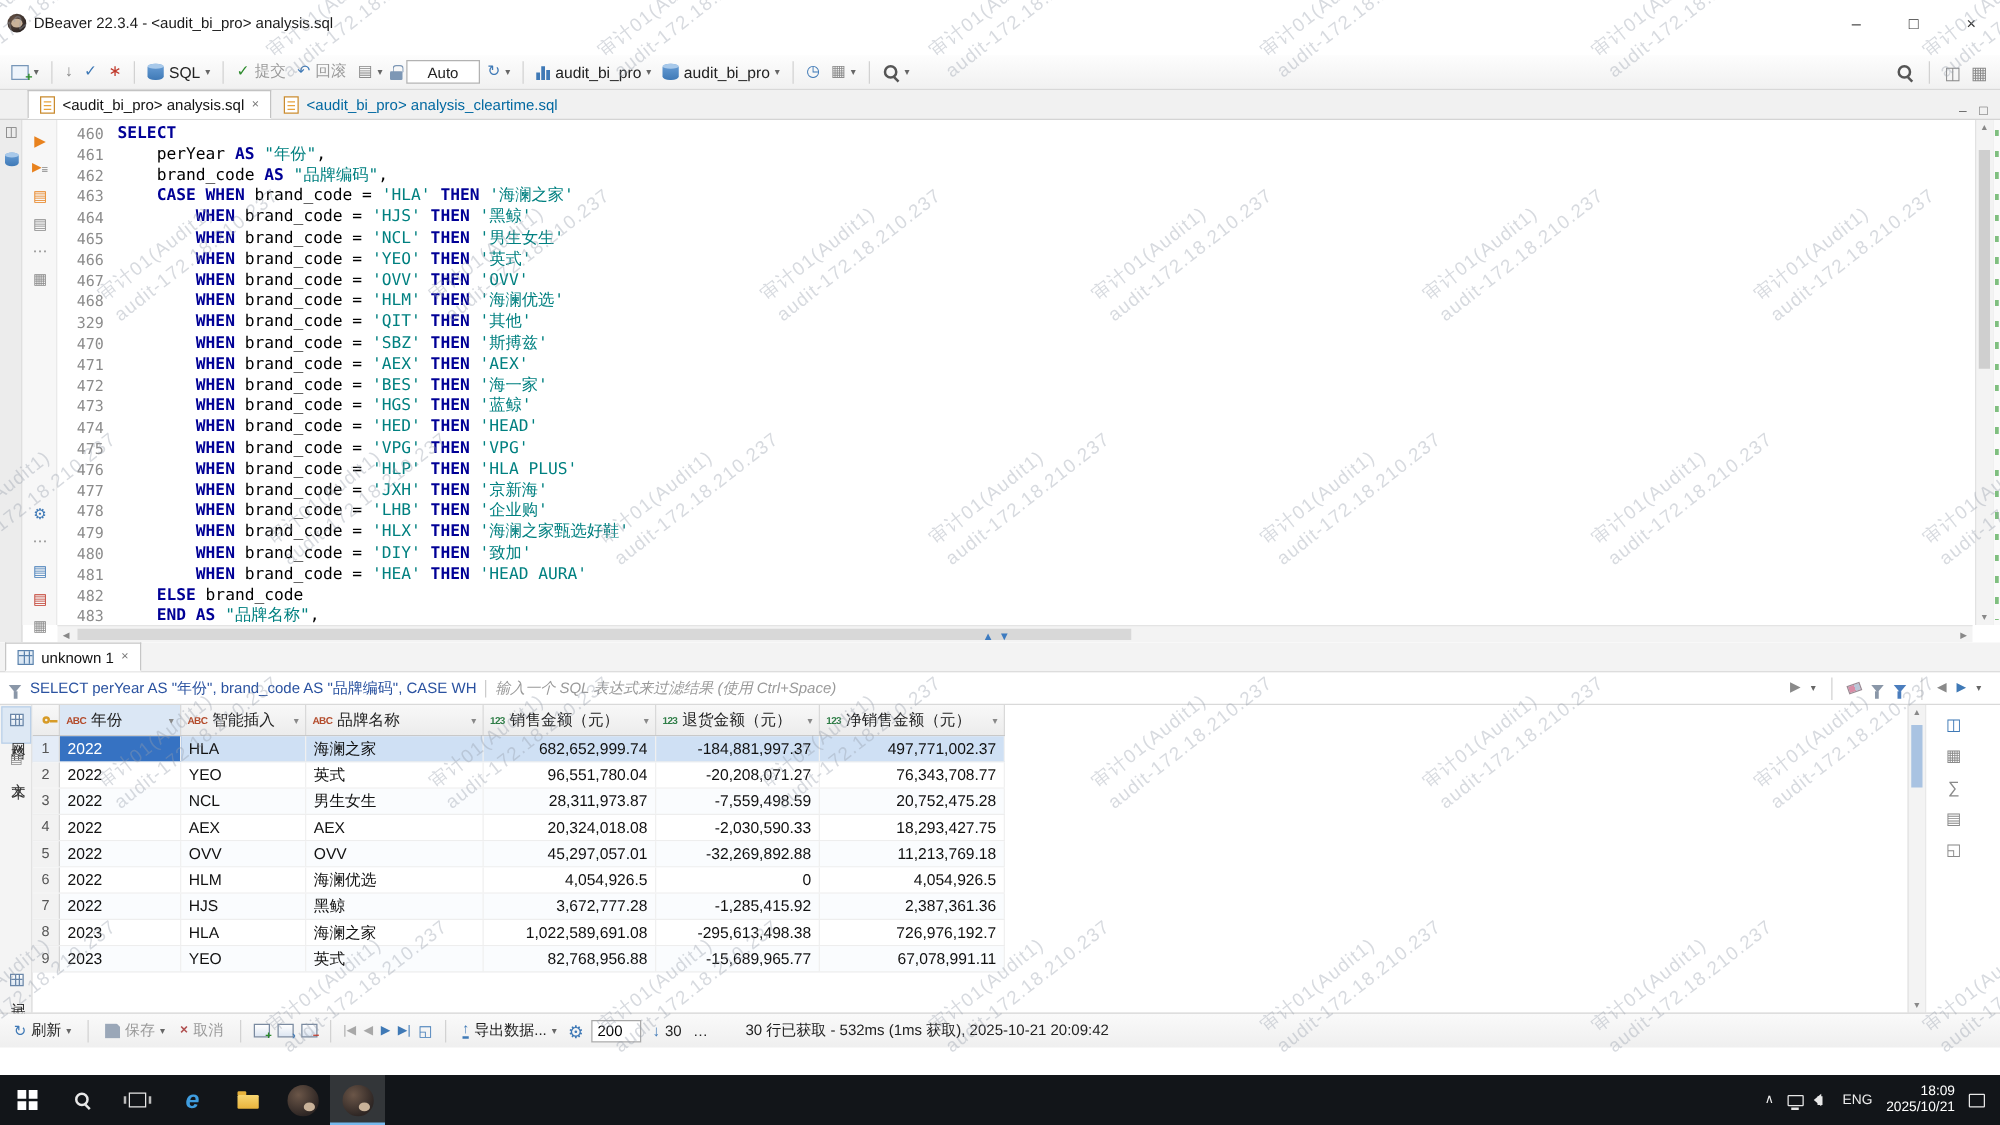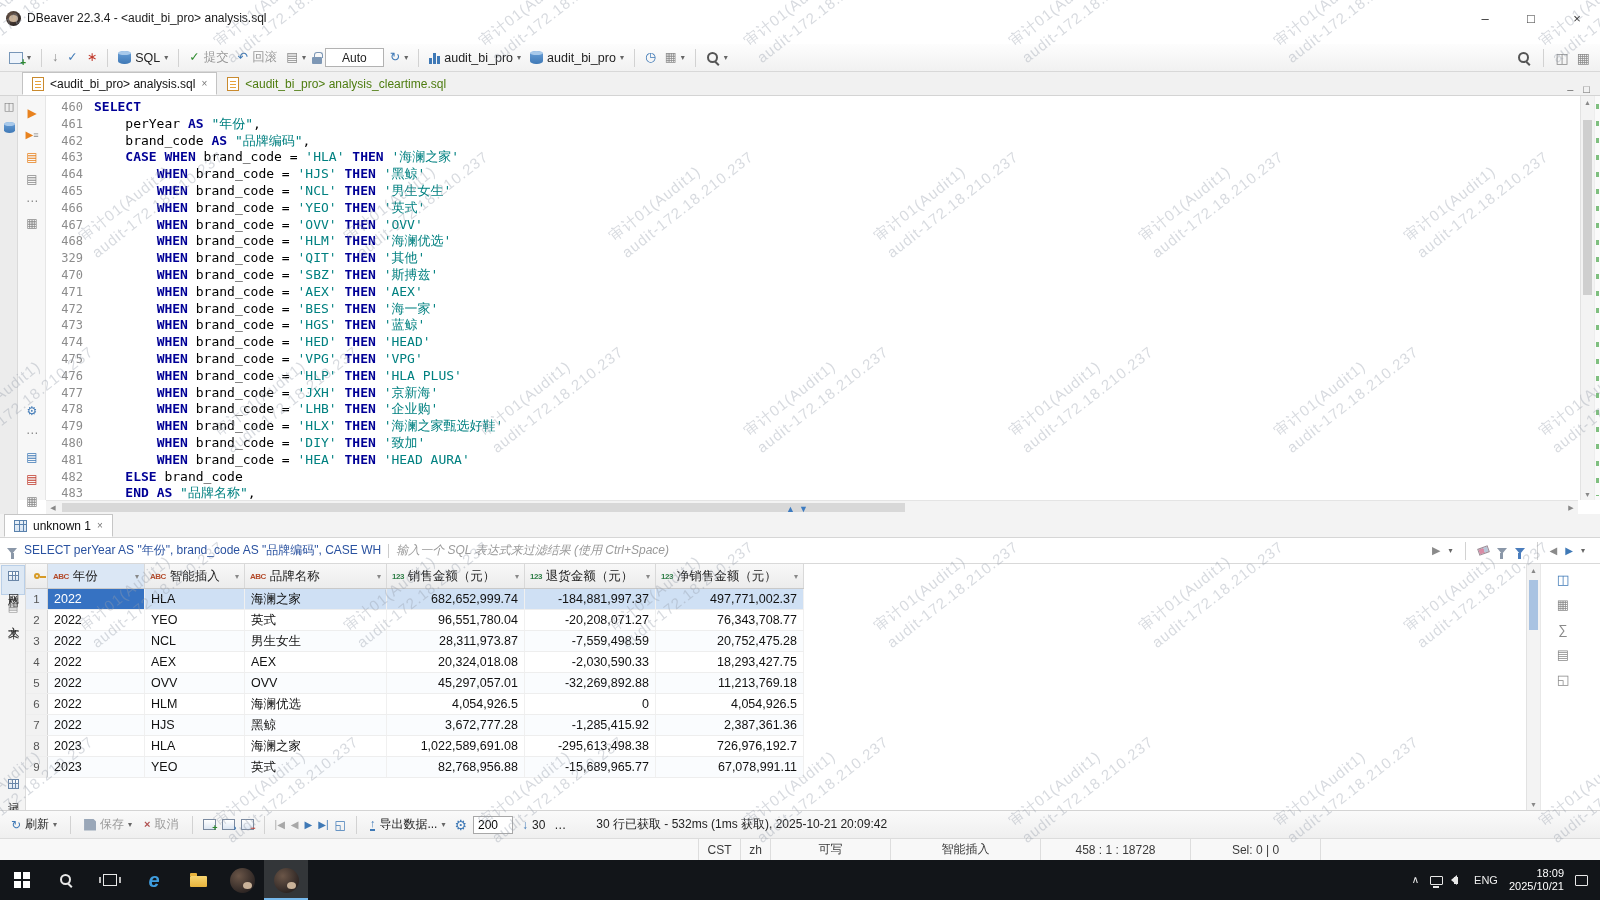--- a/index.html
+++ b/index.html
@@ -72,21 +72,21 @@
 .i-dbeaver::after{content:"";position:absolute;right:3px;bottom:4px;width:9px;height:7px;border-radius:50%;background:#c9b299}
 .i-net{width:13px;height:9px;border:1.5px solid #e8e8e8;border-radius:1px;position:relative;display:inline-block}
 .i-net::after{content:"";position:absolute;left:2px;bottom:-4px;width:6px;height:1.5px;background:#e8e8e8}
 .i-speaker{position:relative;width:4px;height:7px;background:#e8e8e8;display:inline-block;margin-right:5px}
 .i-speaker::before{content:"";position:absolute;left:2px;top:-2px;border:5px solid transparent;border-right:6px solid #e8e8e8;transform:translateX(-10px)}
 .i-comment{width:13px;height:11px;border:1.5px solid #e8e8e8;border-radius:1px;display:inline-block}
 .x-red{color:#b05050;font-size:11px;font-weight:bold}
 
 
 .tabbar{position:absolute;top:72px;left:0;right:0;height:24px;background:#f1f1f1;border-bottom:1px solid #d4d4d4;display:flex;align-items:flex-end;padding-left:22px}
-.etab{display:flex;align-items:center;gap:6px;height:23px;padding:0 9px;font-size:12px;color:#4d7c0f;border:1px solid transparent;white-space:nowrap}
+.etab{display:flex;align-items:center;gap:6px;height:23px;padding:0 9px;font-size:12px;color:#0369a1;border:1px solid transparent;white-space:nowrap}
 .etab.active{background:#fff;border-color:#c3c3c3;border-bottom-color:#fff;color:#111}
 .tab-close{font-size:10px;color:#777}
 .tabbar-right{margin-left:auto;display:flex;align-items:center;gap:10px;padding-right:10px;color:#666;font-size:11px}
 
 
 .editor{position:absolute;top:96px;left:0;right:0;height:418px;background:#fff}
 .farstrip{position:absolute;left:0;top:0;bottom:0;width:18px;background:#ececec;border-right:1px solid #dadada}
 .fs-icon{position:absolute;left:2px;width:14px;height:14px;display:flex;align-items:center;justify-content:center;font-size:11px;color:#777}
 .ruler{position:absolute;left:18px;top:0;bottom:14px;width:28px;background:#f7f7f7;border-right:1px solid #e6e6e6}
 .ruler-icon{position:absolute;left:5px;width:18px;height:18px;display:flex;align-items:center;justify-content:center;font-size:12px}
@@ -596,30 +596,20 @@
     <span class="gly blue" style="font-size:14px">⚙</span>
     <input class="fetch-input" value="200" style="">
     <span class="tbtn">
         <span class="gly blue">↓</span>
         <span>30</span>
       </span>
     <span>…</span>
     <span class="rstatus">30 行已获取 - 532ms (1ms 获取), 2025-10-21 20:09:42</span>
   </div>
 
-  <div class="statusbar">
-    <span class="sspacer"></span>
-    <span class="sseg" style="min-width:42px">CST</span>
-    <span class="sseg" style="min-width:30px">zh</span>
-    <span class="sseg" style="min-width:120px">可写</span>
-    <span class="sseg" style="min-width:150px">智能插入</span>
-    <span class="sseg" style="min-width:150px">458 : 1 : 18728</span>
-    <span class="sseg" style="min-width:130px">Sel: 0 | 0</span>
-    <span class="sseg" style="min-width:280px"></span>
-  </div>
 
   <div class="taskbar">
     <div class="tb-btn">
         <span class="i-win">
           <i></i>
           <i></i>
           <i></i>
           <i></i>
         </span>
       </div>

